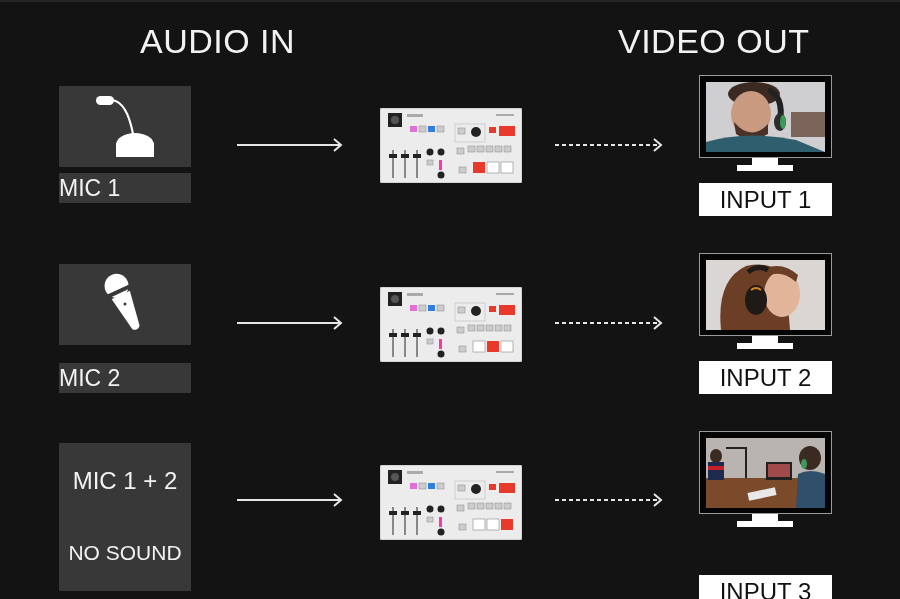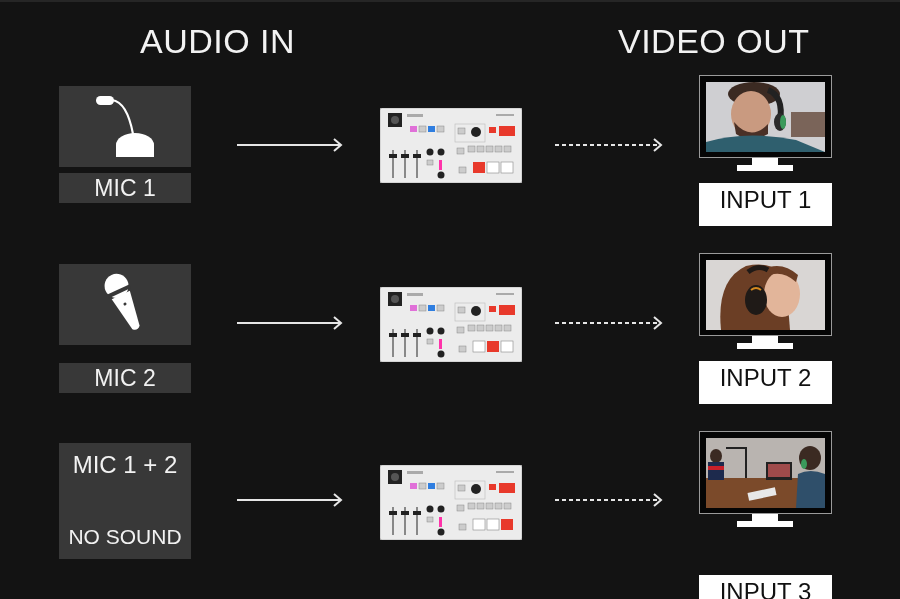--- a/index.html
+++ b/index.html
@@ -1,33 +1,33 @@
 <!DOCTYPE html>
 <html><head>
   <meta charset="utf-8">
   <style>
     html, body { margin:0; padding:0; }
     body { width:900px; height:599px; background:#131313; position:relative; overflow:hidden; font-family:"Liberation Sans", "DejaVu Sans", sans-serif; }
     .topline { position:absolute; left:0; top:0; width:900px; height:2px; background:#262626; }
     .heading { position:absolute; color:#f2f2f2; font-size:34px; letter-spacing:0.5px; font-weight:400; }
     .src-box { position:absolute; left:59px; width:132px; background:#383838; }
-    .src-label { position:absolute; left:59px; width:132px; height:30px; background:#383838; color:#f2f2f2; font-size:23px; text-align:center; line-height:31px; }
-    .src-text { position:absolute; left:59px; width:132px; height:116px; background:#383838; color:#f2f2f2; text-align:center; display:flex; flex-direction:column; justify-content:center; }
+    .src-label { position:absolute; left:59px; width:132px; height:30px; background:#383838; color:#f2f2f2; font-size:23px; text-align:left; line-height:31px; }
+    .src-text { position:absolute; left:59px; width:132px; height:148px; background:#383838; color:#f2f2f2; text-align:center; display:flex; flex-direction:column; justify-content:center; }
     .src-text .l1 { font-size:24px; line-height:28px; }
     .src-text .l2 { font-size:21px; line-height:24px; }
     .src-text .l3 { font-size:21px; line-height:28px;margin-top:44px; }
     .arrow { position:absolute; left:237px; width:108px; height:16px; }
     .darrow { position:absolute; left:555px; width:110px; height:16px; }
     .device { position:absolute; left:380px; width:142px; height:75px; }
     .monitor { position:absolute; left:699px; width:133px; }
     .screen { position:absolute; left:0; top:0; width:131px; height:81px; border:1px solid #9a9a9a; background:#050505; }
     .screen .img { position:absolute; left:6px; top:6px; width:119px; height:70px; overflow:hidden; }
     .stand-neck { position:absolute; left:53px; top:83px; width:26px; height:8px; background:#fff; }
     .stand-base { position:absolute; left:38px; top:90px; width:56px; height:6px; background:#fff; }
-    .out-label { position:absolute; left:699px; width:133px; height:43px; background:#fff; color:#111; font-size:24px; text-align:center; line-height:34px; }
+    .out-label { position:absolute; left:699px; width:133px; height:33px; background:#fff; color:#111; font-size:24px; text-align:center; line-height:34px; }
   </style>
 </head>
 <body>
 
 <div class="topline"></div>
 
 <div class="heading" style="left:140px; top:22px;">AUDIO IN</div>
 <div class="heading" style="left:618px; top:22px;">VIDEO OUT</div>
 
 <div class="src-box" style="top:86px; height:81px;">

